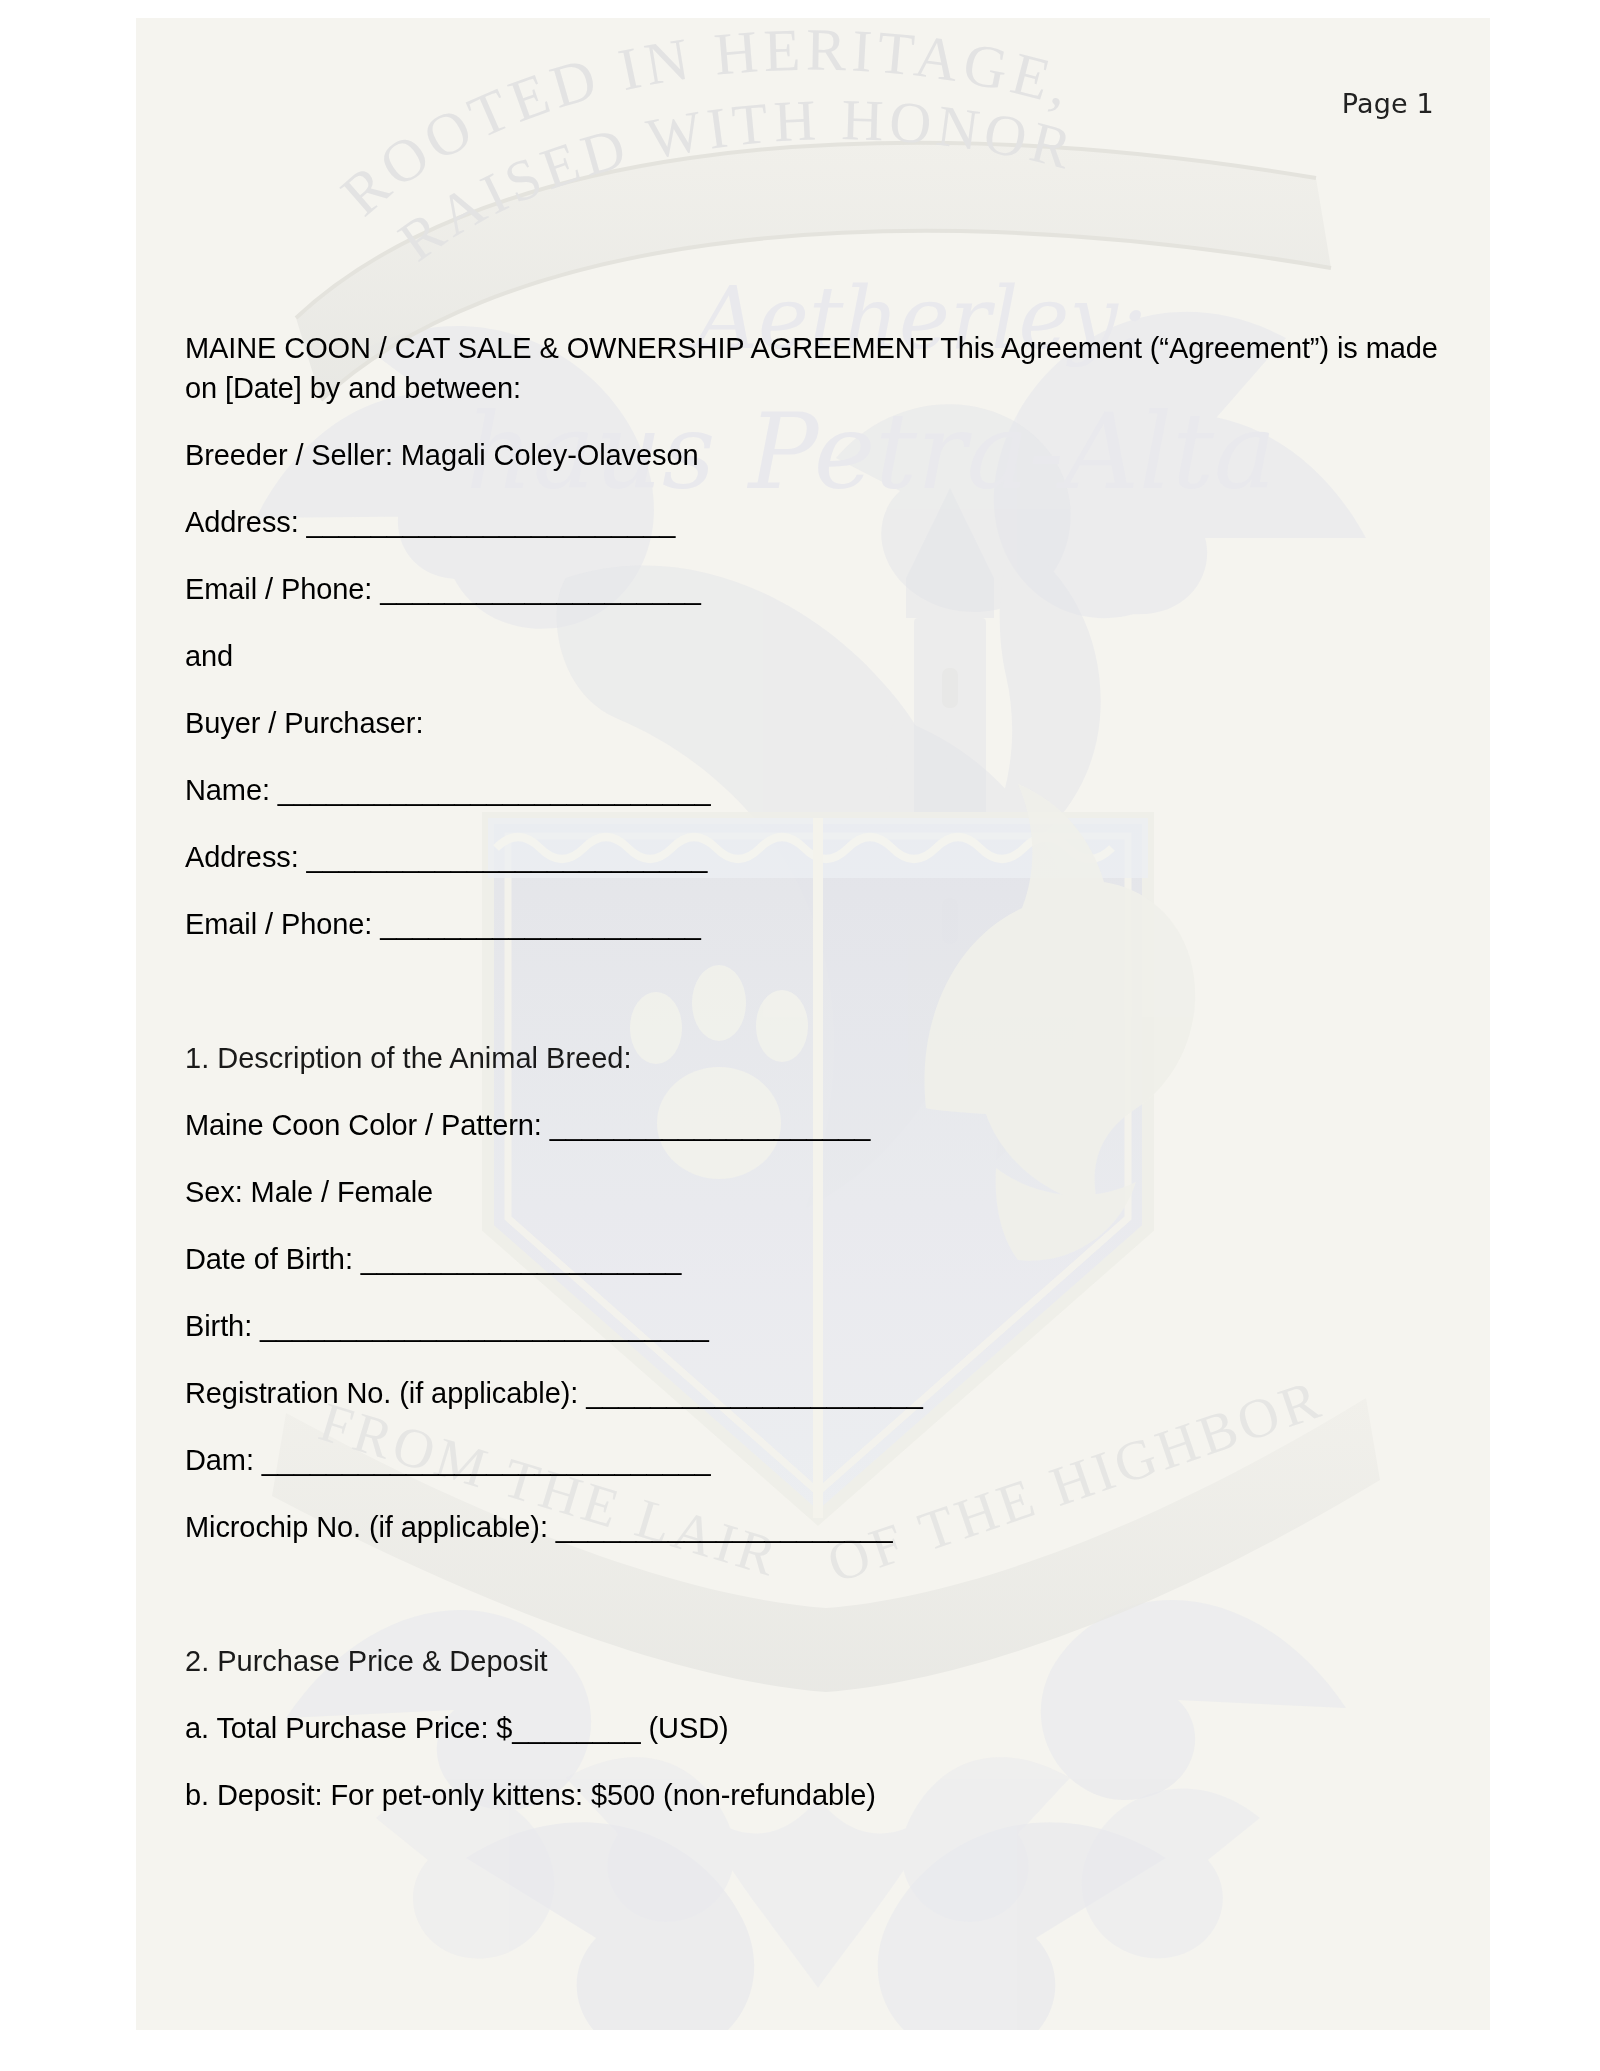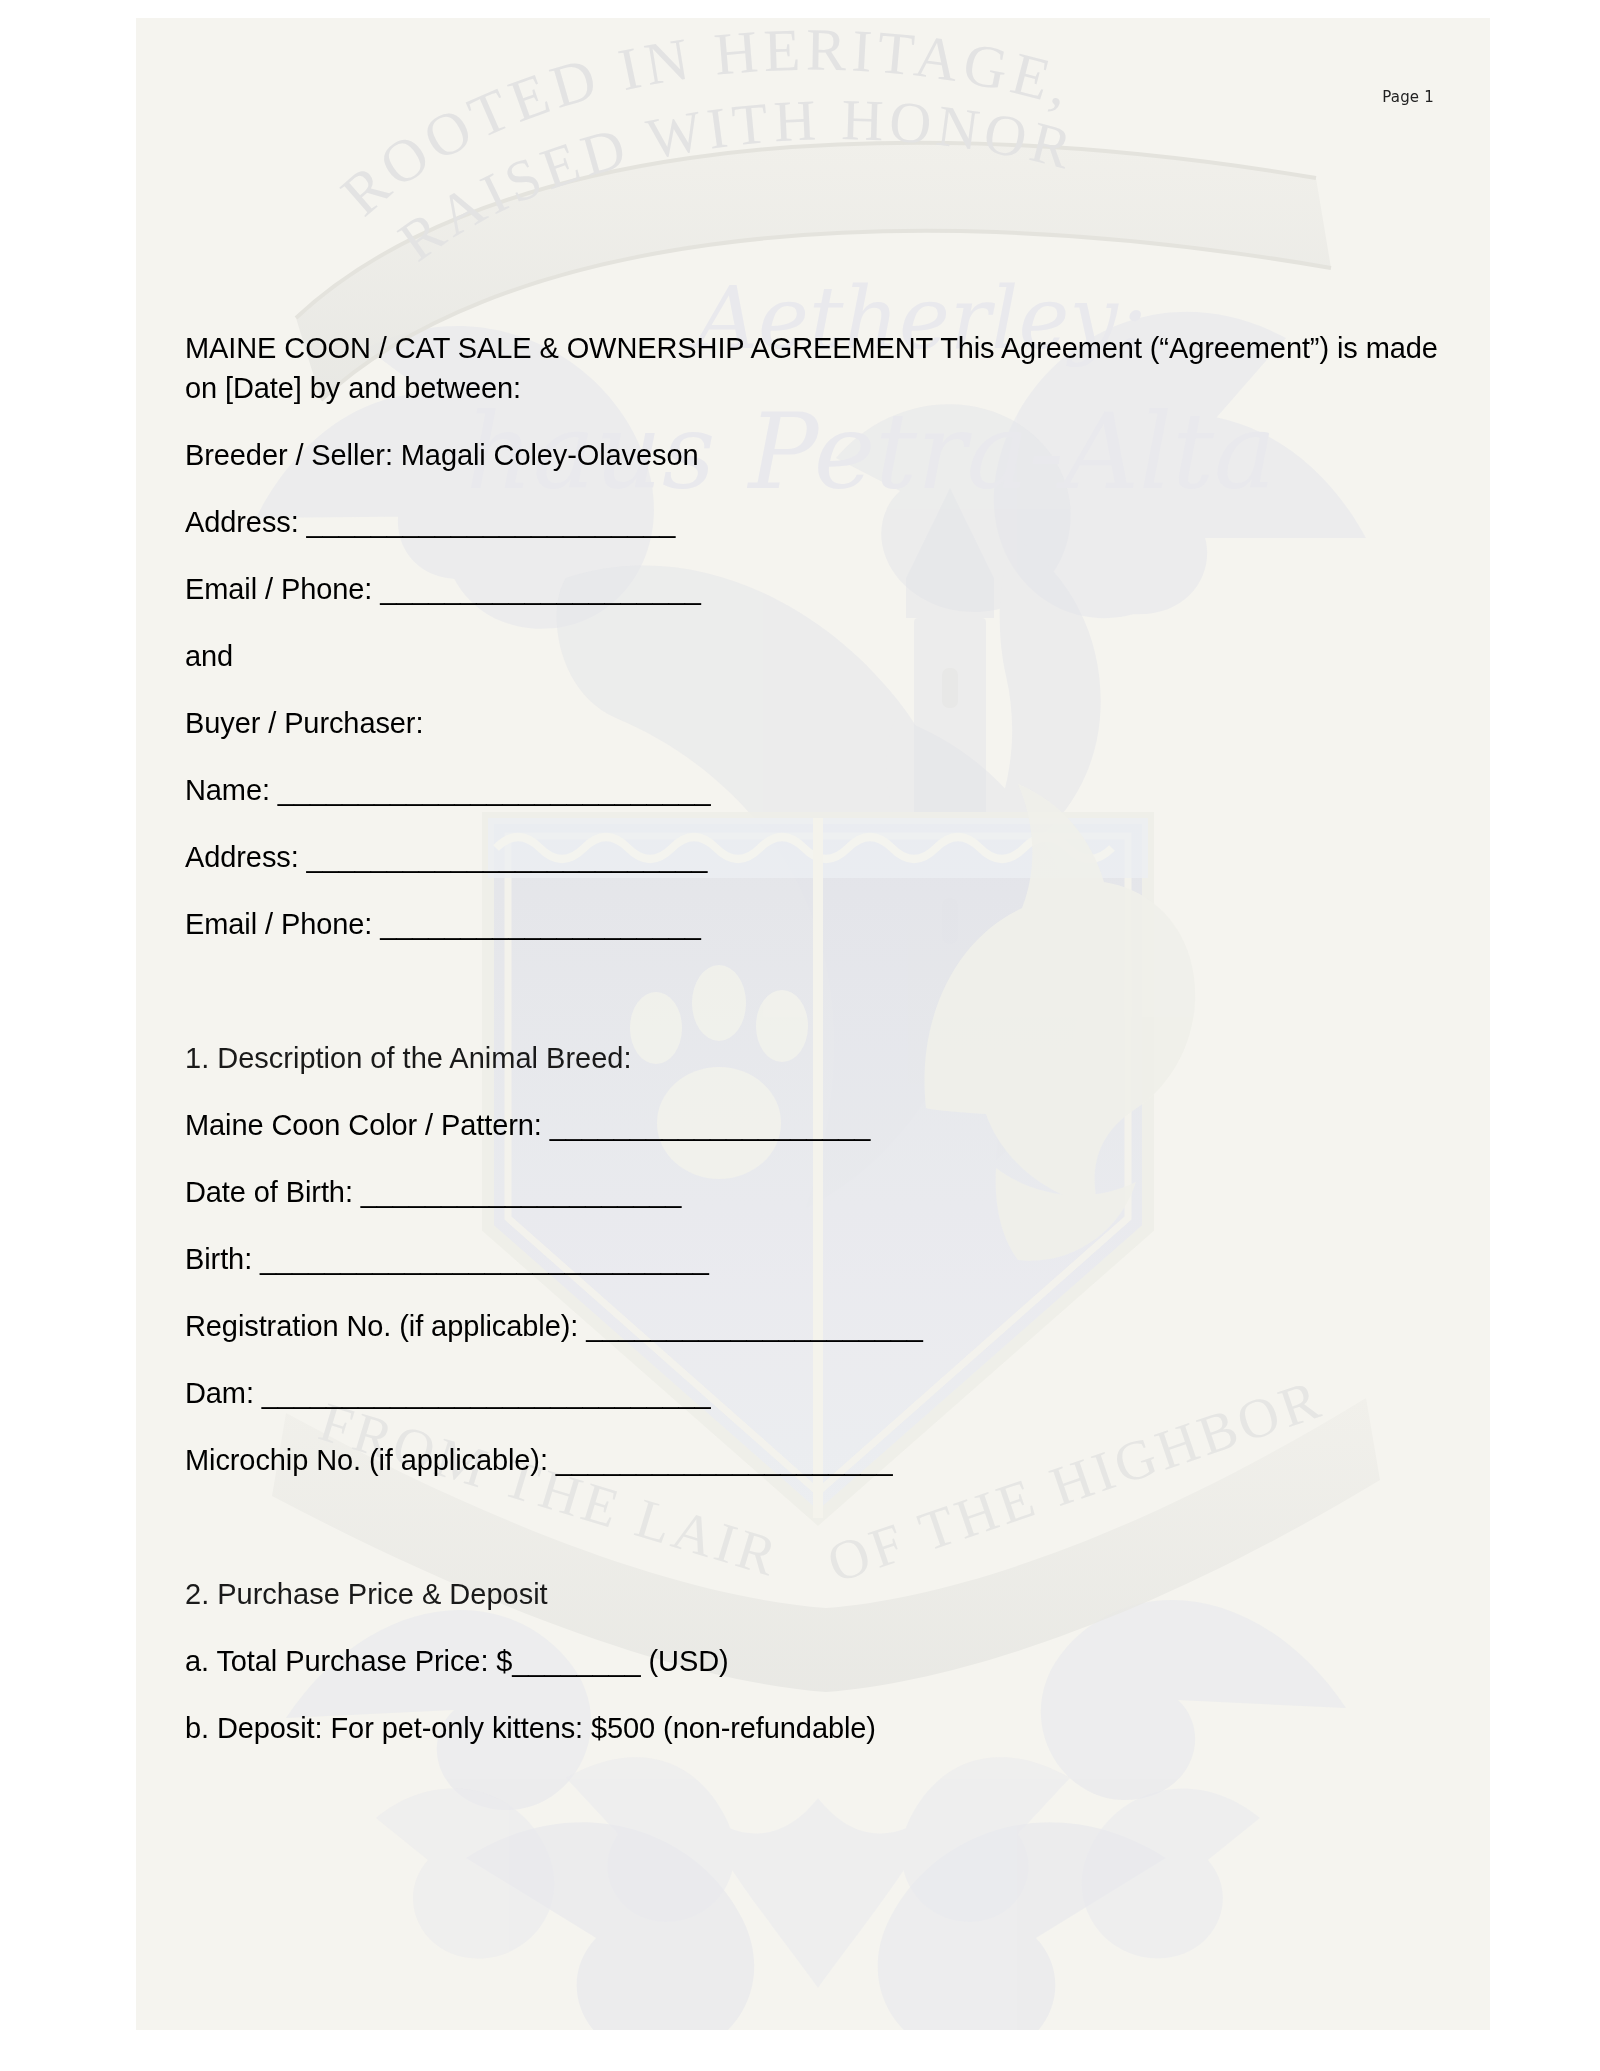--- a/index.html
+++ b/index.html
@@ -38,21 +38,21 @@
     width: 1354px;
     height: 2012px;
   }
 
   
   #page-number {
     position: absolute;
     right: 56px;
     top: 70px;
     font-family: "DejaVu Sans", sans-serif;
-    font-size: 15px;
+    font-size: 27px;
     color: #222222;
     letter-spacing: .2px;
     white-space: nowrap;
   }
 
   
   #doc-body {
     position: absolute;
     left: 49px;
     top: 310px;
@@ -201,20 +201,21 @@
     <p class="para">and</p>
     <p class="para">Buyer / Purchaser:</p>
     <p class="para">Name: ___________________________</p>
     <p class="para">Address: _________________________</p>
     <p class="para">Email / Phone: ____________________</p>
 
     <div class="spacer-line"></div>
 
     <p class="heading">1. Description of the Animal Breed:</p>
     <p class="para">Maine Coon Color / Pattern: ____________________</p>
+    <p class="para">Sex: Male / Female</p>
     <p class="para">Date of Birth: ____________________</p>
     <p class="para">Birth: ____________________________</p>
     <p class="para">Registration No. (if applicable): _____________________</p>
     <p class="para">Dam: ____________________________</p>
     <p class="para">Microchip No. (if applicable): _____________________</p>
 
     <div class="spacer-line"></div>
 
     <p class="heading">2. Purchase Price &amp; Deposit</p>
     <p class="para">a. Total Purchase Price: $________ (USD)</p>

